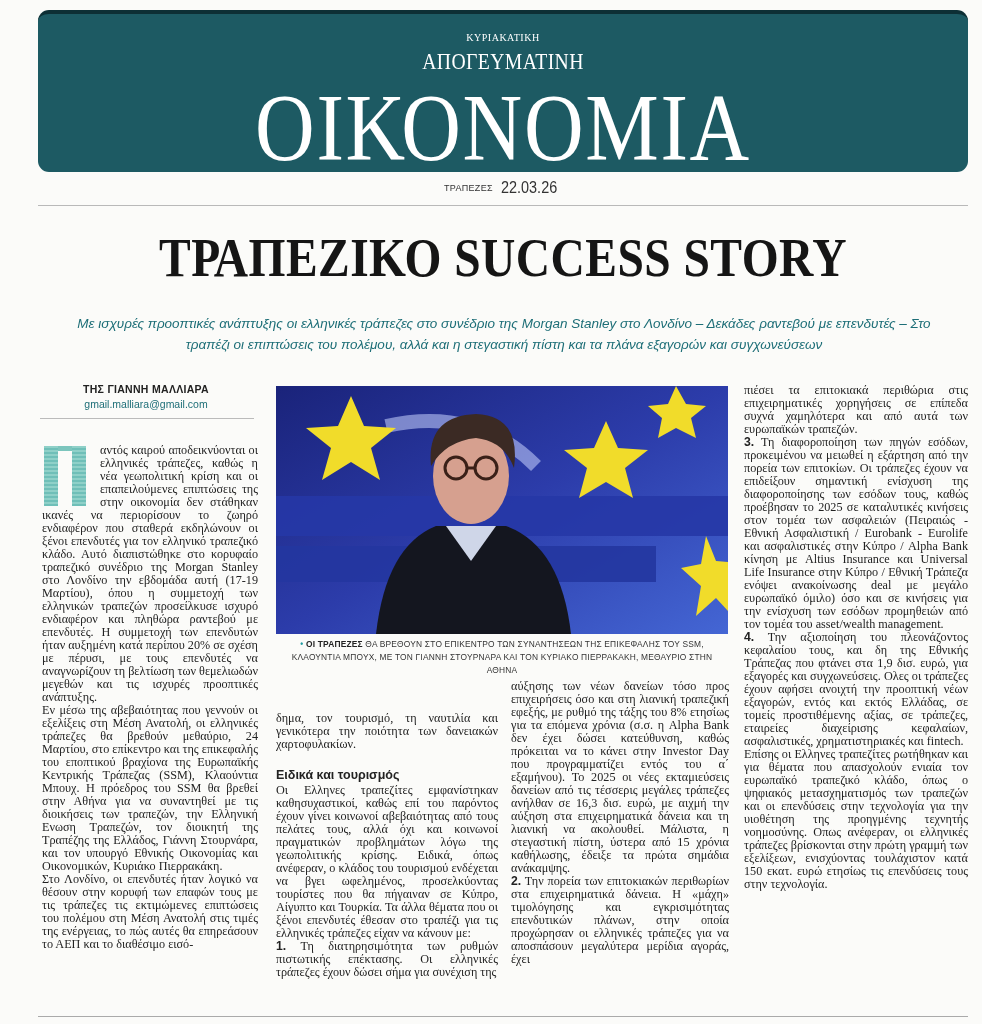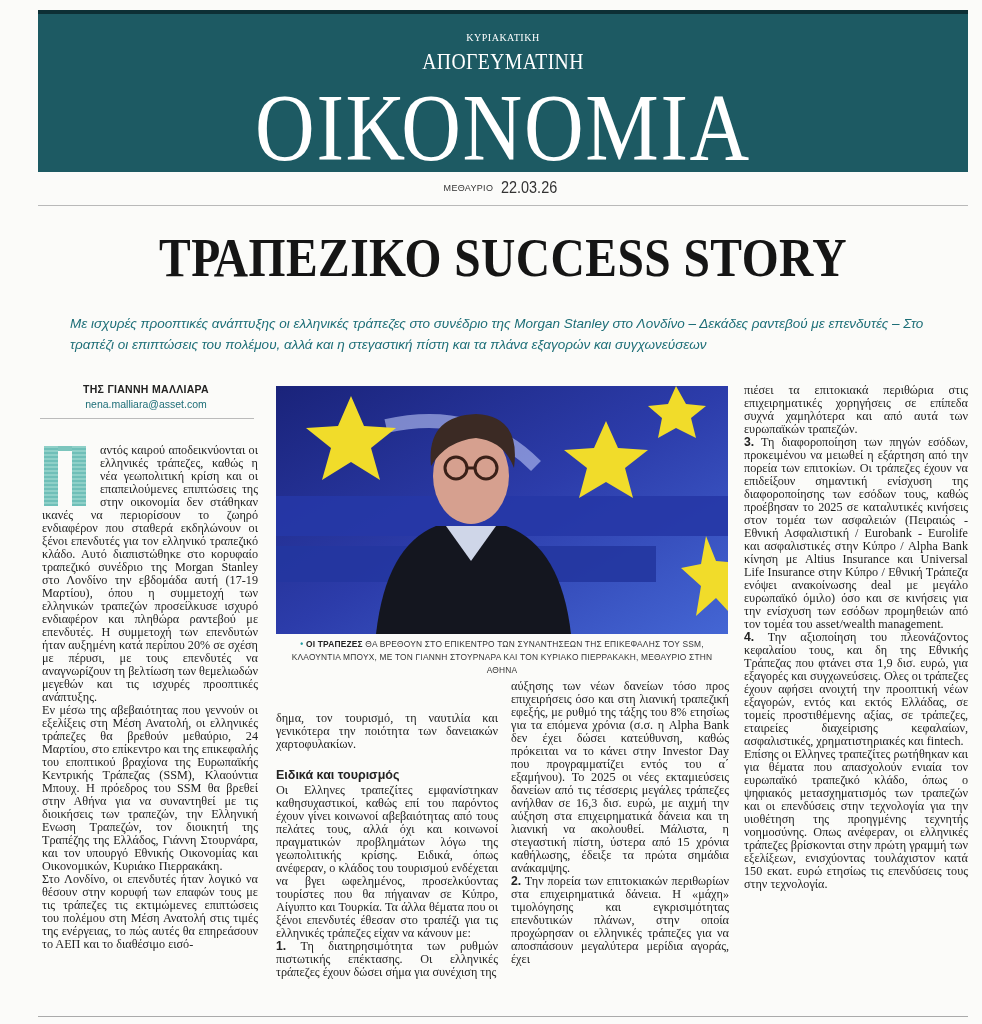--- a/index.html
+++ b/index.html
@@ -2,38 +2,38 @@
 <html><head>
   <meta charset="utf-8">
   <style>
     * { box-sizing: border-box; margin: 0; padding: 0; }
     html, body { width: 982px; height: 1024px; background: #fbfbf9; overflow: hidden; }
     body { position: relative; font-family: "Liberation Serif", serif; color: #1c1c1c; }
 
     .masthead {
       position: absolute; left: 38px; top: 10px; width: 930px; height: 162px;
       background: #1d5a63; border-top: 4px solid #0d2f35;
-      text-align: center; color: #fff;
+      text-align: center; color: #fff; border-radius: 11px;
     }
     .masthead .kicker { position: absolute; top: 18px; width: 100%; font-family: "Liberation Serif", serif; font-size: 10px; letter-spacing: 0.5px; }
     .masthead .paper { position: absolute; top: 34px; width: 100%; font-family: "Liberation Serif", serif; font-size: 24px; transform: scaleX(0.82); letter-spacing: 0.5px; }
     .masthead .section { position: absolute; top: 66px; width: 100%; font-family: "Liberation Serif", serif; font-size: 96px; line-height: 96px; transform: scaleX(0.86); letter-spacing: 2px; }
 
     .dateline { position: absolute; left: 38px; top: 178px; width: 930px; text-align: center; color: #333; }
     .dateline .day { font-family: "Liberation Sans", sans-serif; font-size: 9px; letter-spacing: 0.3px; vertical-align: middle; }
     .dateline .date { font-family: "Liberation Sans", sans-serif; font-size: 17px; vertical-align: middle; transform: scaleX(0.85); display: inline-block; margin-left: 3px; }
     .rule-top { position: absolute; left: 38px; top: 205px; width: 930px; height: 1px; background: #b9b9b9; }
 
     .headline {
       position: absolute; left: 38px; top: 228px; width: 930px; text-align: center;
       font-family: "Liberation Serif", serif; font-size: 54px; line-height: 60px; color: #151515;
       transform: scaleX(0.88); letter-spacing: 0.5px;
     }
     .subhead {
-      position: absolute; left: 70px; top: 313px; width: 868px; 
+      position: absolute; left: 70px; top: 313px; width: 868px; text-align: center;
       font-family: "Liberation Sans", sans-serif; font-style: italic; font-size: 13.5px; line-height: 21px; color: #1d6e77;
     }
 
     .byline { position: absolute; left: 38px; top: 383px; width: 216px; text-align: center; }
     .byline .name { font-family: "Liberation Sans", sans-serif; font-weight: bold; font-size: 10.5px; letter-spacing: 0.3px; color: #222; }
     .byline .email { font-family: "Liberation Sans", sans-serif; font-size: 10.5px; color: #1d6e77; margin-top: 3px; }
     .byline-rule { position: absolute; left: 40px; top: 418px; width: 214px; height: 1px; background: #bbb; }
 
     .col {
       position: absolute; font-family: "Liberation Serif", serif; font-size: 12.2px; line-height: 13px;
@@ -72,30 +72,30 @@
 </head>
 <body>
 
 <header class="masthead">
   <div class="kicker">ΚΥΡΙΑΚΑΤΙΚΗ</div>
   <div class="paper">ΑΠΟΓΕΥΜΑΤΙΝΗ</div>
   <div class="section">ΟΙΚΟΝΟΜΙΑ</div>
 </header>
 
 <div class="dateline">
-  <span class="day">ΜΕΘΑΥΡΙΟ</span><span class="date">22.03.26</span>
+  <span class="day">ΤΡΑΠΕΖΕΣ</span><span class="date">22.03.26</span>
 </div>
 <div class="rule-top"></div>
 
 <h1 class="headline">ΤΡΑΠΕΖΙΚΟ SUCCESS STORY</h1>
 <p class="subhead">Με ισχυρές προοπτικές ανάπτυξης οι ελληνικές τράπεζες στο συνέδριο της Morgan Stanley στο Λονδίνο – Δεκάδες ραντεβού με επενδυτές – Στο τραπέζι οι επιπτώσεις του πολέμου, αλλά και η στεγαστική πίστη και τα πλάνα εξαγορών και συγχωνεύσεων</p>
 
 <div class="byline">
   <div class="name">ΤΗΣ ΓΙΑΝΝΗ ΜΑΛΛΙΑΡΑ</div>
-  <div class="email">nena.malliara@asset.com</div>
+  <div class="email">gmail.malliara@gmail.com</div>
 </div>
 <div class="byline-rule"></div>
 
 <div class="col col1">
   <div class="dropcap">
     <span class="bar t"></span>
       <span class="bar l"></span>
       <span class="bar r"></span>
   </div>
   <p>αντός καιρού αποδεικνύονται οι ελληνικές τράπεζες, καθώς η νέα γεωπολιτική κρίση και οι επαπειλούμενες επιπτώσεις της στην οικονομία δεν στάθηκαν ικανές να περιορίσουν το ζωηρό ενδιαφέρον που σταθερά εκδηλώνουν οι ξένοι επενδυτές για τον ελληνικό τραπεζικό κλάδο. Αυτό διαπιστώθηκε στο κορυφαίο τραπεζικό συνέδριο της Morgan Stanley στο Λονδίνο την εβδομάδα αυτή (17-19 Μαρτίου), όπου η συμμετοχή των ελληνικών τραπεζών προσείλκυσε ισχυρό ενδιαφέρον και πληθώρα ραντεβού με επενδυτές. Η συμμετοχή των επενδυτών ήταν αυξημένη κατά περίπου 20% σε σχέση με πέρυσι, με τους επενδυτές να αναγνωρίζουν τη βελτίωση των θεμελιωδών μεγεθών και τις ισχυρές προοπτικές ανάπτυξης.</p>

